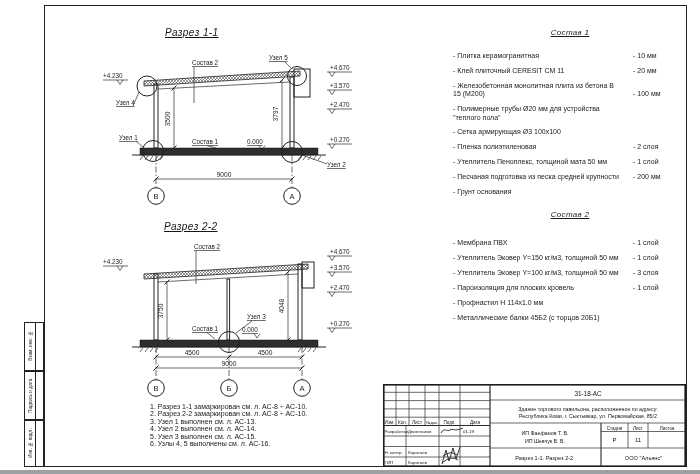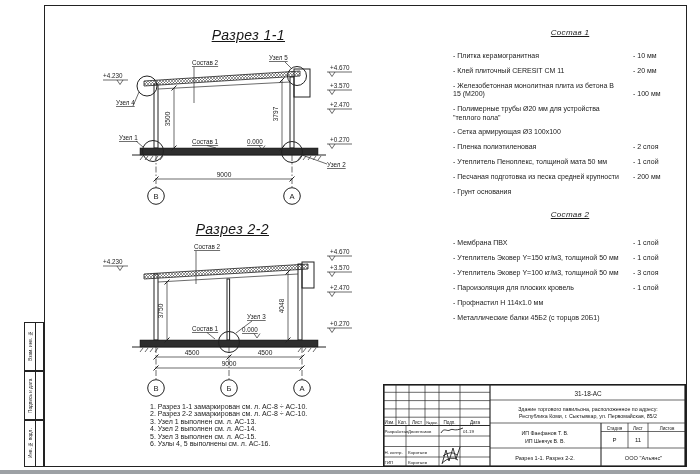--- a/index.html
+++ b/index.html
@@ -3,21 +3,21 @@
 <meta charset="utf-8">
 <style>
   * { margin:0; padding:0; box-sizing:border-box; }
   html,body { width:700px; height:474px; }
   body { background:#ffffff; font-family:"Liberation Sans",sans-serif; color:#1a1a1a; position:relative; overflow:hidden; }
   .abs { position:absolute; }
   .frame { position:absolute; left:44px; top:5px; width:643px; height:462px; border:1.8px solid #222; }
   .edge-strip { position:absolute; left:0; top:470px; width:700px; height:4px; background:#9da1a5; }
 
   
-  .sec-title { position:absolute; width:120px; text-align:right; font-size:14px; font-style:italic; text-decoration:underline; letter-spacing:.4px; color:#161616; }
+  .sec-title { position:absolute; width:120px; text-align:left; font-size:10px; font-style:italic; text-decoration:underline; letter-spacing:.4px; color:#161616; }
 
   
   svg text { font-family:"Liberation Sans",sans-serif; fill:#1c1c1c; }
   .lbl  { font-size:6.3px; text-decoration:underline; }
   .plain{ font-size:6.3px; }
   .dim  { font-size:6.6px; }
   .bub  { font-size:7.6px; }
   .thin  { stroke:#2b2b2b; stroke-width:.7; fill:none; }
   .med   { stroke:#222;    stroke-width:1;  fill:none; }
   .axis  { stroke:#2b2b2b; stroke-width:.7; fill:none; stroke-dasharray:6 2 1.5 2; }
@@ -139,21 +139,21 @@
     <text class="plain" x="284" y="83">+2.470</text>
     <line class="thin" x1="281" y1="120" x2="306" y2="120"></line>
       <path class="thin" d="M283,120 l3,4.5 3,-4.5"></path>
     <text class="plain" x="284" y="118">+0.270</text>
     <line class="thin" x1="57" y1="56" x2="82" y2="56"></line>
       <path class="thin" d="M71,56 l3,4.5 3,-4.5"></path>
     <text class="plain" x="57" y="54">+4.230</text>
   </g>
 </svg>
 
-<div class="sec-title" style="left:149px;top:221px;">Разрез 2-2</div>
+<div class="sec-title" style="left:164px;top:221px;">Разрез 2-2</div>
 
 <svg class="abs" style="left:46px;top:232px;" width="330" height="186" viewBox="0 0 330 186">
   <defs>
     <pattern id="ch2" patternUnits="userSpaceOnUse" width="3" height="3">
       <path d="M0,3 L3,0 M0,0 L3,3" stroke="#333" stroke-width="0.5"></path>
     </pattern>
   </defs>
   <g>
     <rect x="94" y="108" width="178" height="7" fill="#2e2e2e" stroke="#111" stroke-width="0.5"></rect>
     <line class="med" x1="86" y1="115" x2="280" y2="115"></line>

